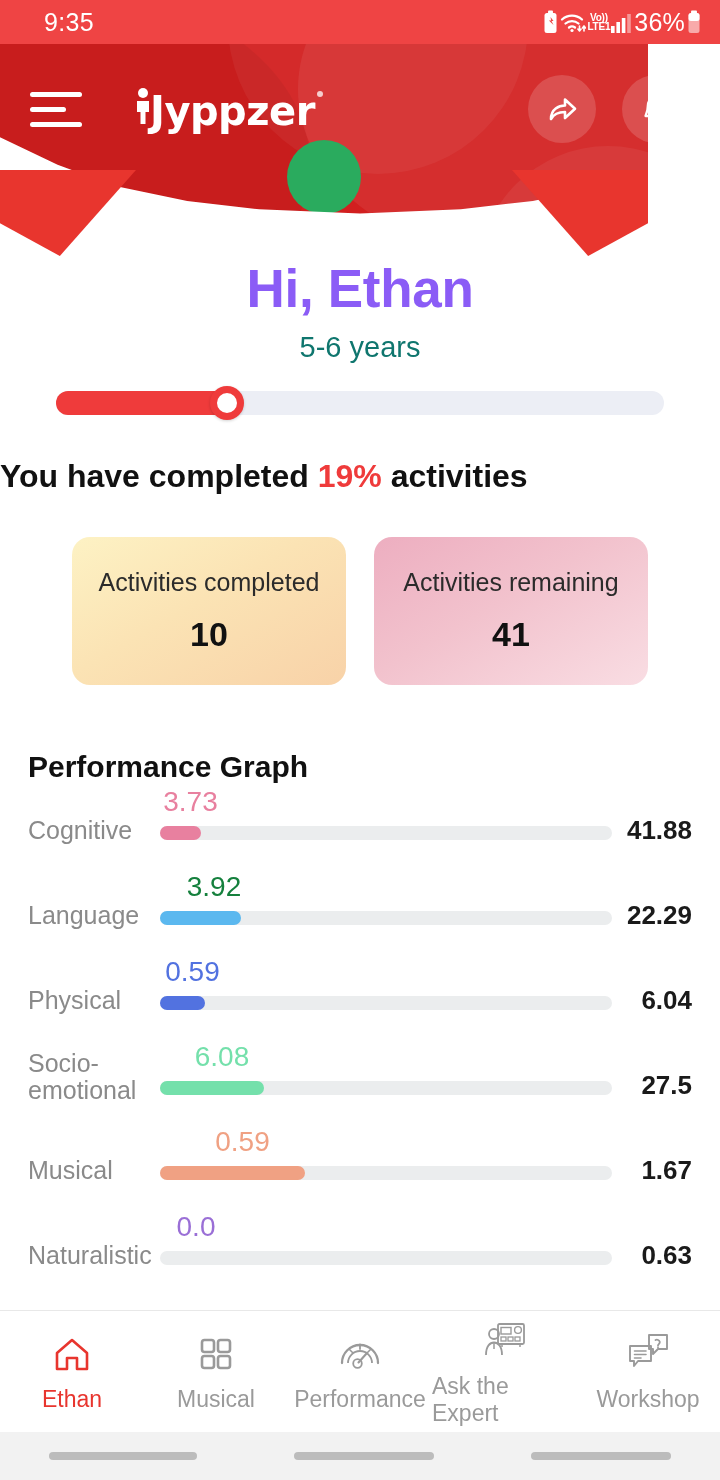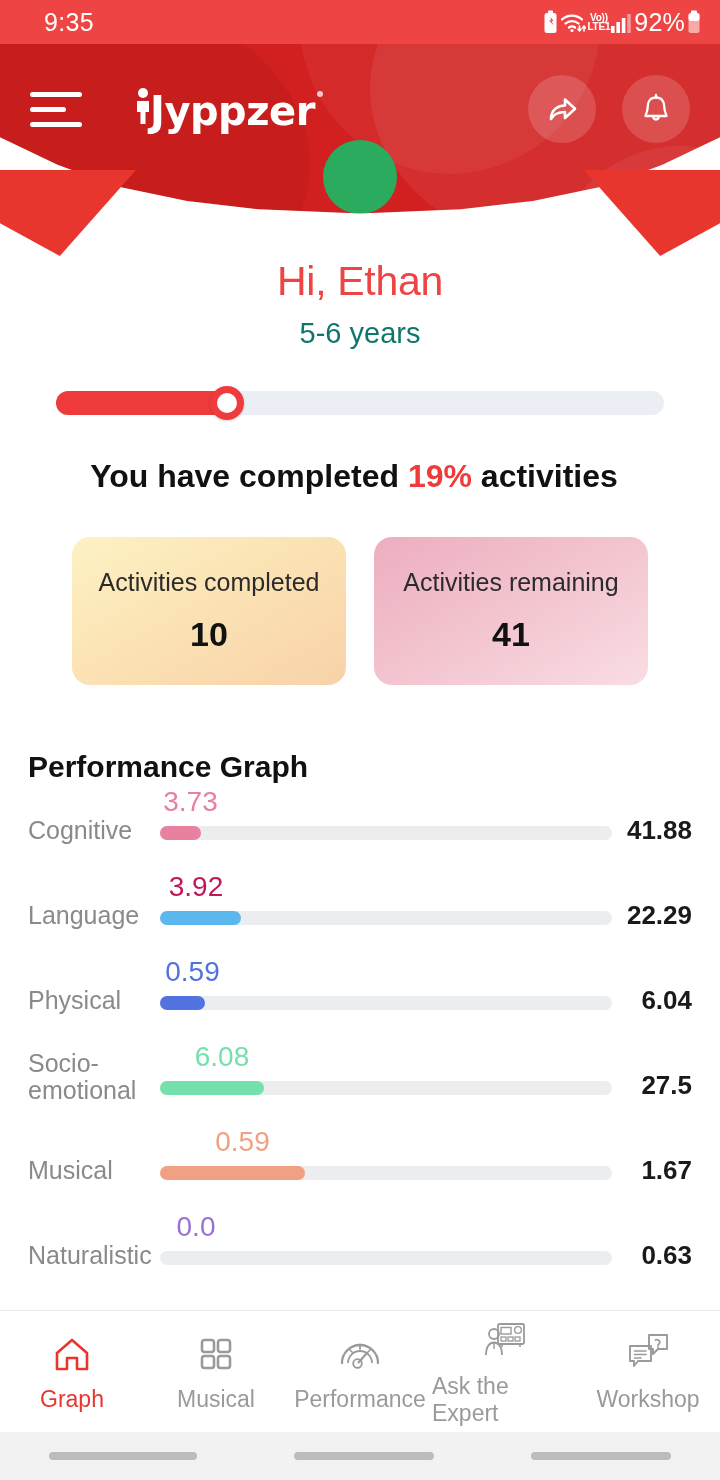--- a/index.html
+++ b/index.html
@@ -18,21 +18,21 @@
   }
   .sb-time{ font-size:25px; letter-spacing:.3px; font-weight:400; }
   .sb-right{ margin-left:auto; display:flex; align-items:center; gap:1px; }
   .sb-icon{ display:flex; align-items:center; }
   .sb-volte{ display:flex; flex-direction:column; align-items:center;
              line-height:.95; font-size:10px; font-weight:700; letter-spacing:-.2px;}
   .sb-pct{ font-size:25px; font-weight:500; letter-spacing:.2px;}
 
   
   .header{
-    position:absolute; top:44px; left:0; width:720px; height:212px;
+    position:absolute; top:44px; left:0; width:648px; height:212px;
     overflow:hidden;
   }
   .header-bg{
     position:absolute; inset:0;
     background:#d21f1f;
   }
   .blob{ position:absolute; border-radius:50%; background:rgba(255,255,255,.055); }
   .blob1{ width:420px; height:330px; right:-70px; top:-120px; background:rgba(255,255,255,.07); }
   .blob2{ width:300px; height:300px; right:120px; top:-170px; background:rgba(255,255,255,.05); }
   .blob3{ width:520px; height:360px; left:-210px; top:-60px; background:rgba(0,0,0,.045); }
@@ -76,36 +76,36 @@
   .pennant-l, .pennant-r{
     position:absolute; top:126px; width:136px; height:86px;
   }
   .pennant-l{ left:0; background:#e8352e;
     clip-path: polygon(0% 0%, 100% 0%, 44% 100%, 0% 62%); }
   .pennant-r{ right:0; background:#e8352e;
     clip-path: polygon(0% 0%, 100% 0%, 100% 62%, 56% 100%); }
 
   
   .greeting{ position:absolute; top:258px; left:0; width:720px; text-align:center; }
-  .greet-name{ font-size:41px; font-weight:400; color:#ef4444; letter-spacing:-.3px; }
+  .greet-name{ font-size:53px; font-weight:700; color:#8b5cf6; letter-spacing:-.3px; }
   .greet-age{ font-size:29px; color:#0f766e; margin-top:12px; font-weight:400;}
 
   
   .slider-wrap{ position:absolute; top:386px; left:56px; width:608px; height:34px; }
   .slider-track{ position:absolute; top:5px; left:0; width:608px; height:24px;
                  background:#eceef5; border-radius:14px; }
   .slider-fill{ position:absolute; top:5px; left:0; height:24px;
                 background:#ef3b3b; border-radius:14px; }
   .slider-thumb{ position:absolute; top:0; width:34px; height:34px;
                  border-radius:50%; background:#fff; border:7px solid #ef3b3b;
                  box-shadow:0 1px 3px rgba(0,0,0,.18); cursor:pointer; }
 
   
   .completed-line{ position:absolute; top:458px; left:0; width:708px;
-                   text-align:center; font-size:32px; font-weight:700; color:#111; }
+                   font-size:32px; font-weight:700; color:#111; }
   .completed-line .pct{ color:#ef3b3b; }
 
   
   .cards{ position:absolute; top:537px; left:72px; width:628px;
           display:flex; gap:28px; }
   .card{ width:274px; height:148px; border-radius:18px;
          display:flex; flex-direction:column; align-items:center;
          justify-content:center; gap:18px; }
   .card.yellow{ background:linear-gradient(150deg,#fdf2c4 0%,#fbe3b4 45%,#f8d2a8 100%); }
   .card.pink{   background:linear-gradient(150deg,#edaec0 0%,#f2c2cd 45%,#f9dde3 100%); }
@@ -177,21 +177,21 @@
         <span>LTE1</span>
       </span>
       <span class="sb-icon">
         <svg width="22" height="22" viewBox="0 0 22 22">
           <rect x="0" y="15" width="3.6" height="7" fill="#fff"></rect>
           <rect x="5.4" y="11" width="3.6" height="11" fill="#fff"></rect>
           <rect x="10.8" y="7" width="3.6" height="15" fill="#fff"></rect>
           <rect x="16.2" y="3" width="3.6" height="19" fill="#fff" opacity=".45"></rect>
         </svg>
       </span>
-      <span class="sb-pct">92%</span>
+      <span class="sb-pct">36%</span>
       <span class="sb-icon">
         <svg width="16" height="24" viewBox="0 0 16 24">
             <rect x="5" y="0.5" width="6" height="3" rx="1" fill="#fff"></rect>
             <rect x="2.5" y="3" width="11" height="20" rx="2.5" fill="#fff" opacity=".55"></rect>
             <rect x="2.5" y="3" width="11" height="8" rx="2.5" fill="#fff"></rect>
           </svg>
       </span>
     </div>
   </div>
 
@@ -271,21 +271,21 @@
   <div class="perf-list" id="perfList">
       <div class="perf-row">
         <div class="perf-value-top" style="left: 190.5px; color: rgb(232, 128, 159);">3.73</div>
         <div class="perf-label" style="white-space: pre-line;">Cognitive</div>
         <div class="bar-track">
           <div class="bar-fill" style="width: 41px; background: rgb(232, 128, 159);"></div>
         </div>
         <div class="perf-right">41.88</div>
       </div>
       <div class="perf-row">
-        <div class="perf-value-top" style="left: 196px; color: #be185d;">3.92</div>
+        <div class="perf-value-top" style="left: 214px; color: #15803d;">3.92</div>
         <div class="perf-label" style="white-space: pre-line;">Language</div>
         <div class="bar-track">
           <div class="bar-fill" style="width: 81px; background: rgb(91, 184, 239);"></div>
         </div>
         <div class="perf-right">22.29</div>
       </div>
       <div class="perf-row">
         <div class="perf-value-top" style="left: 192.5px; color: rgb(82, 114, 224);">0.59</div>
         <div class="perf-label" style="white-space: pre-line;">Physical</div>
         <div class="bar-track">
@@ -320,21 +320,21 @@
       </div>
     </div>
 
   <div class="bottomnav" id="bottomNav">
       <div class="nav-item active">
         <span class="nav-icon">
           <svg width="44" height="44" viewBox="0 0 44 44">
             <path d="M7 21 L22 8 L37 21 L37 37 L27 37 L27 26 L17 26 L17 37 L7 37 Z" fill="none" stroke="#e8352e" stroke-width="2.6" stroke-linejoin="round"></path>
           </svg>
         </span>
-        <span class="nav-label">Graph</span>
+        <span class="nav-label">Ethan</span>
       </div>
       <div class="nav-item">
         <span class="nav-icon">
           <svg width="44" height="44" viewBox="0 0 44 44">
             <rect x="8" y="8" width="12" height="12" rx="2.5" fill="none" stroke="#9a9a9a" stroke-width="2.6"></rect>
             <rect x="24" y="8" width="12" height="12" rx="2.5" fill="none" stroke="#9a9a9a" stroke-width="2.6"></rect>
             <rect x="8" y="24" width="12" height="12" rx="2.5" fill="none" stroke="#9a9a9a" stroke-width="2.6"></rect>
             <rect x="24" y="24" width="12" height="12" rx="2.5" fill="none" stroke="#9a9a9a" stroke-width="2.6"></rect>
           </svg>
         </span>

